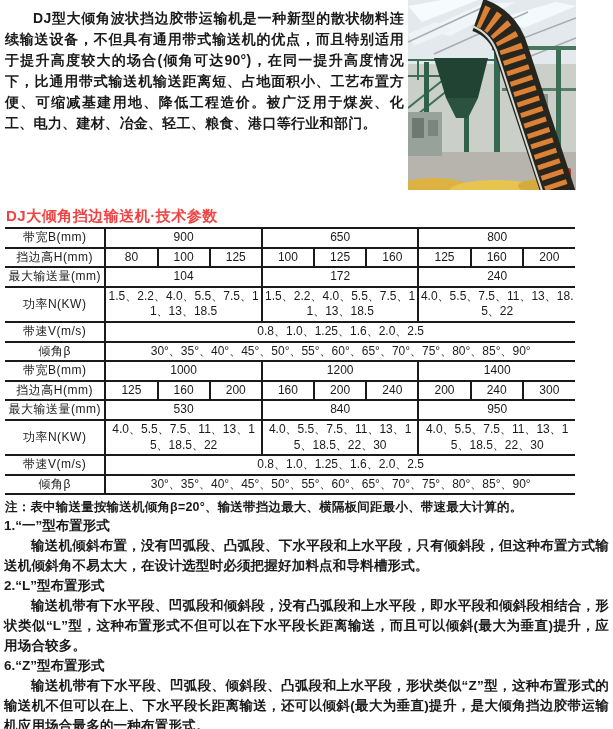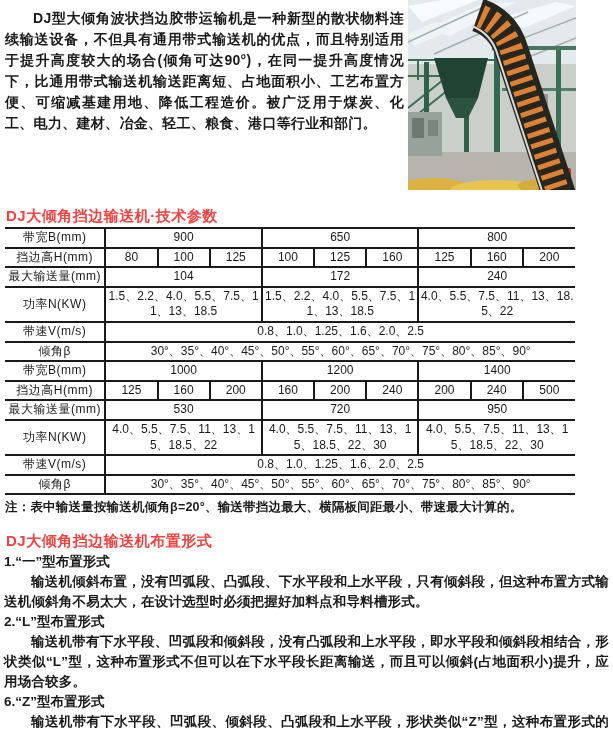--- a/index.html
+++ b/index.html
@@ -174,26 +174,26 @@
       <tr>
         <td class="lbl">挡边高H(mm)</td>
         <td>125</td>
         <td>160</td>
         <td>200</td>
         <td>160</td>
         <td>200</td>
         <td>240</td>
         <td>200</td>
         <td>240</td>
-        <td>500</td>
+        <td>300</td>
       </tr>
       <tr>
         <td class="lbl">最大输送量(mm)</td>
         <td colspan="3">530</td>
-        <td colspan="3">720</td>
+        <td colspan="3">840</td>
         <td colspan="3">950</td>
       </tr>
       <tr>
         <td class="lbl">功率N(KW)</td>
         <td colspan="3">4.0、5.5、7.5、11、13、15、18.5、22</td>
         <td colspan="3">4.0、5.5、7.5、11、13、15、18.5、22、30</td>
         <td colspan="3">4.0、5.5、7.5、11、13、15、18.5、22、30</td>
       </tr>
       <tr>
         <td class="lbl">带速V(m/s)</td>
@@ -201,24 +201,23 @@
       </tr>
       <tr>
         <td class="lbl">倾角β</td>
         <td colspan="9">30°、35°、40°、45°、50°、55°、60°、65°、70°、75°、80°、85°、90°</td>
       </tr>
     </tbody>
   </table>
 
   <p class="note">注：表中输送量按输送机倾角β=20°、输送带挡边最大、横隔板间距最小、带速最大计算的。</p>
 
-  <h2 class="red-head">DJ大倾角挡边输送机布置形式</h2>
 
   <div class="forms">
     <p class="subhead">1.“一”型布置形式</p>
     <p class="body">输送机倾斜布置，没有凹弧段、凸弧段、下水平段和上水平段，只有倾斜段，但这种布置方式输送机倾斜角不易太大，在设计选型时必须把握好加料点和导料槽形式。</p>
     <p class="subhead">2.“L”型布置形式</p>
-    <p class="body">输送机带有下水平段、凹弧段和倾斜段，没有凸弧段和上水平段，即水平段和倾斜段相结合，形状类似“L”型，这种布置形式不但可以在下水平段长距离输送，而且可以倾斜(占地面积小)提升，应用场合较多。</p>
+    <p class="body">输送机带有下水平段、凹弧段和倾斜段，没有凸弧段和上水平段，即水平段和倾斜段相结合，形状类似“L”型，这种布置形式不但可以在下水平段长距离输送，而且可以倾斜(最大为垂直)提升，应用场合较多。</p>
     <p class="subhead">6.“Z”型布置形式</p>
     <p class="body">输送机带有下水平段、凹弧段、倾斜段、凸弧段和上水平段，形状类似“Z”型，这种布置形式的输送机不但可以在上、下水平段长距离输送，还可以倾斜(最大为垂直)提升，是大倾角挡边胶带运输机应用场合最多的一种布置形式。</p>
   </div>
 
 </div>
 
 </body></html>

